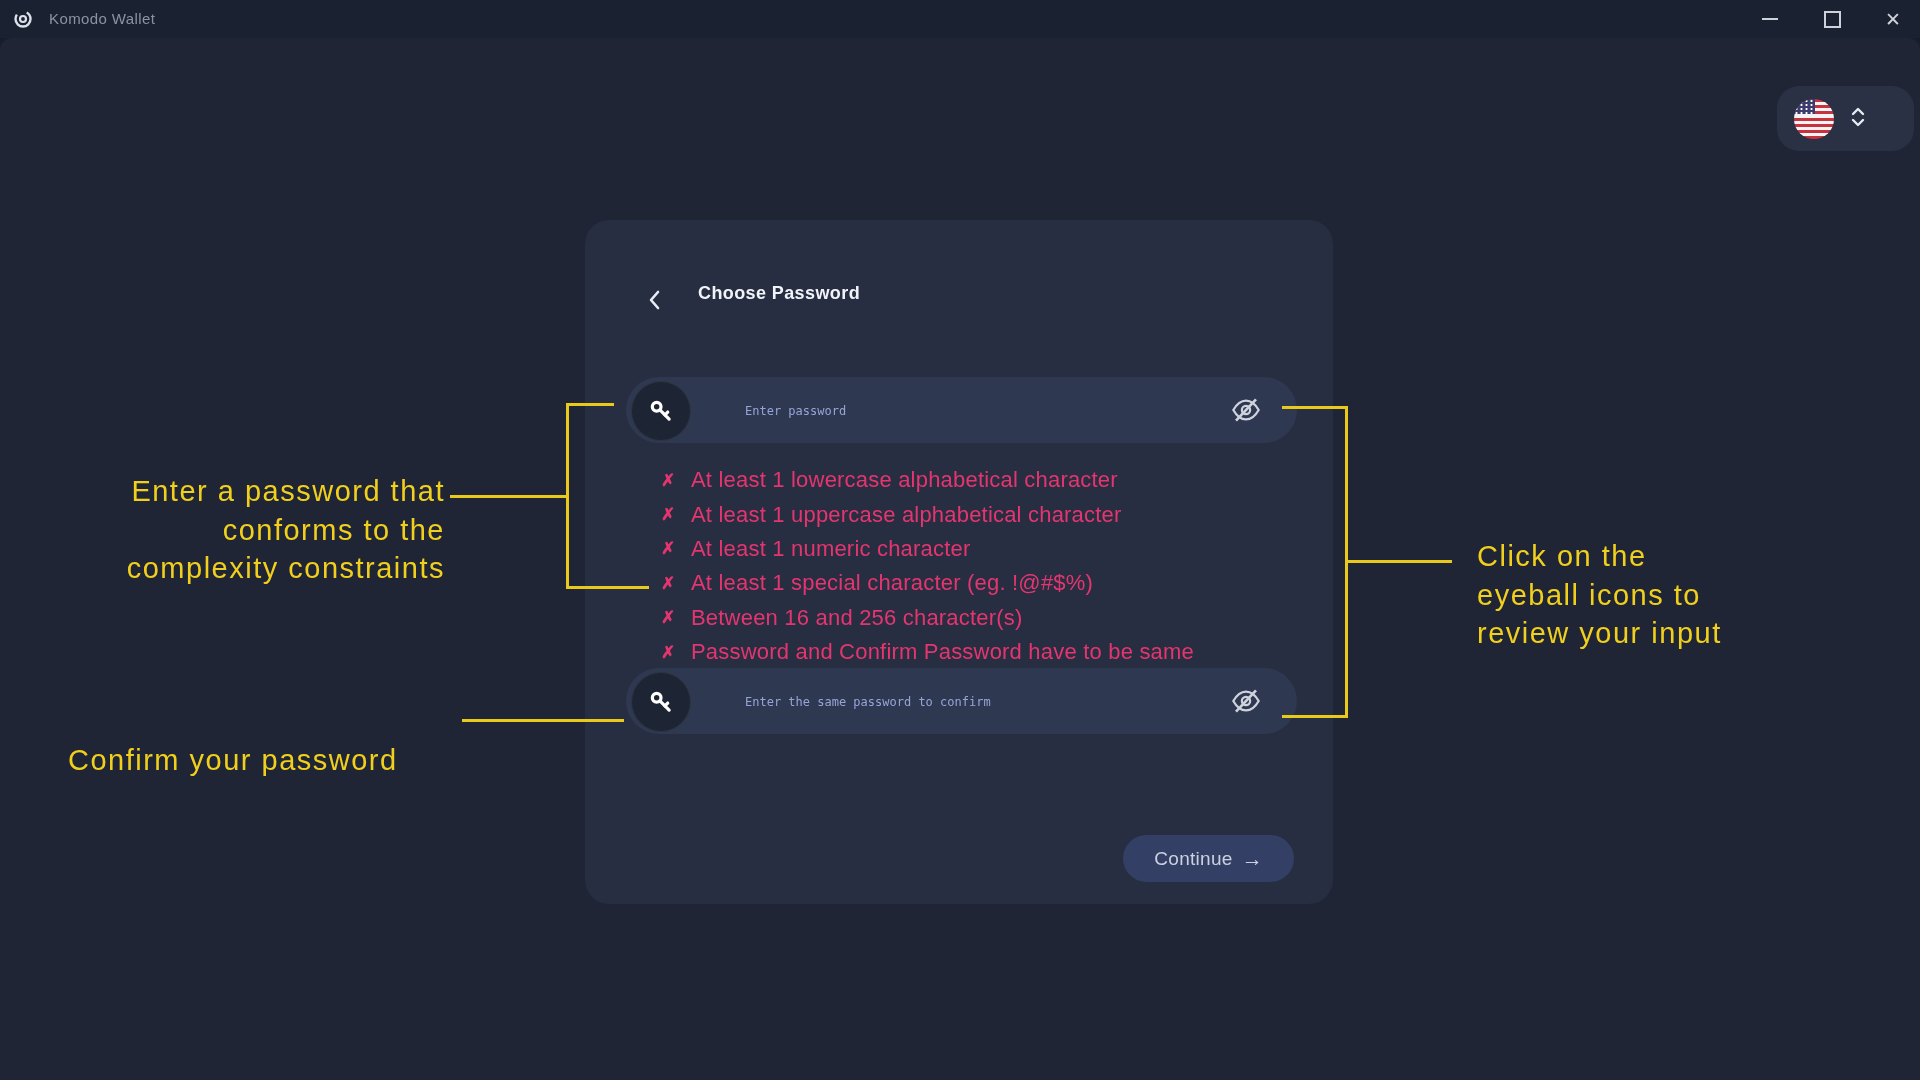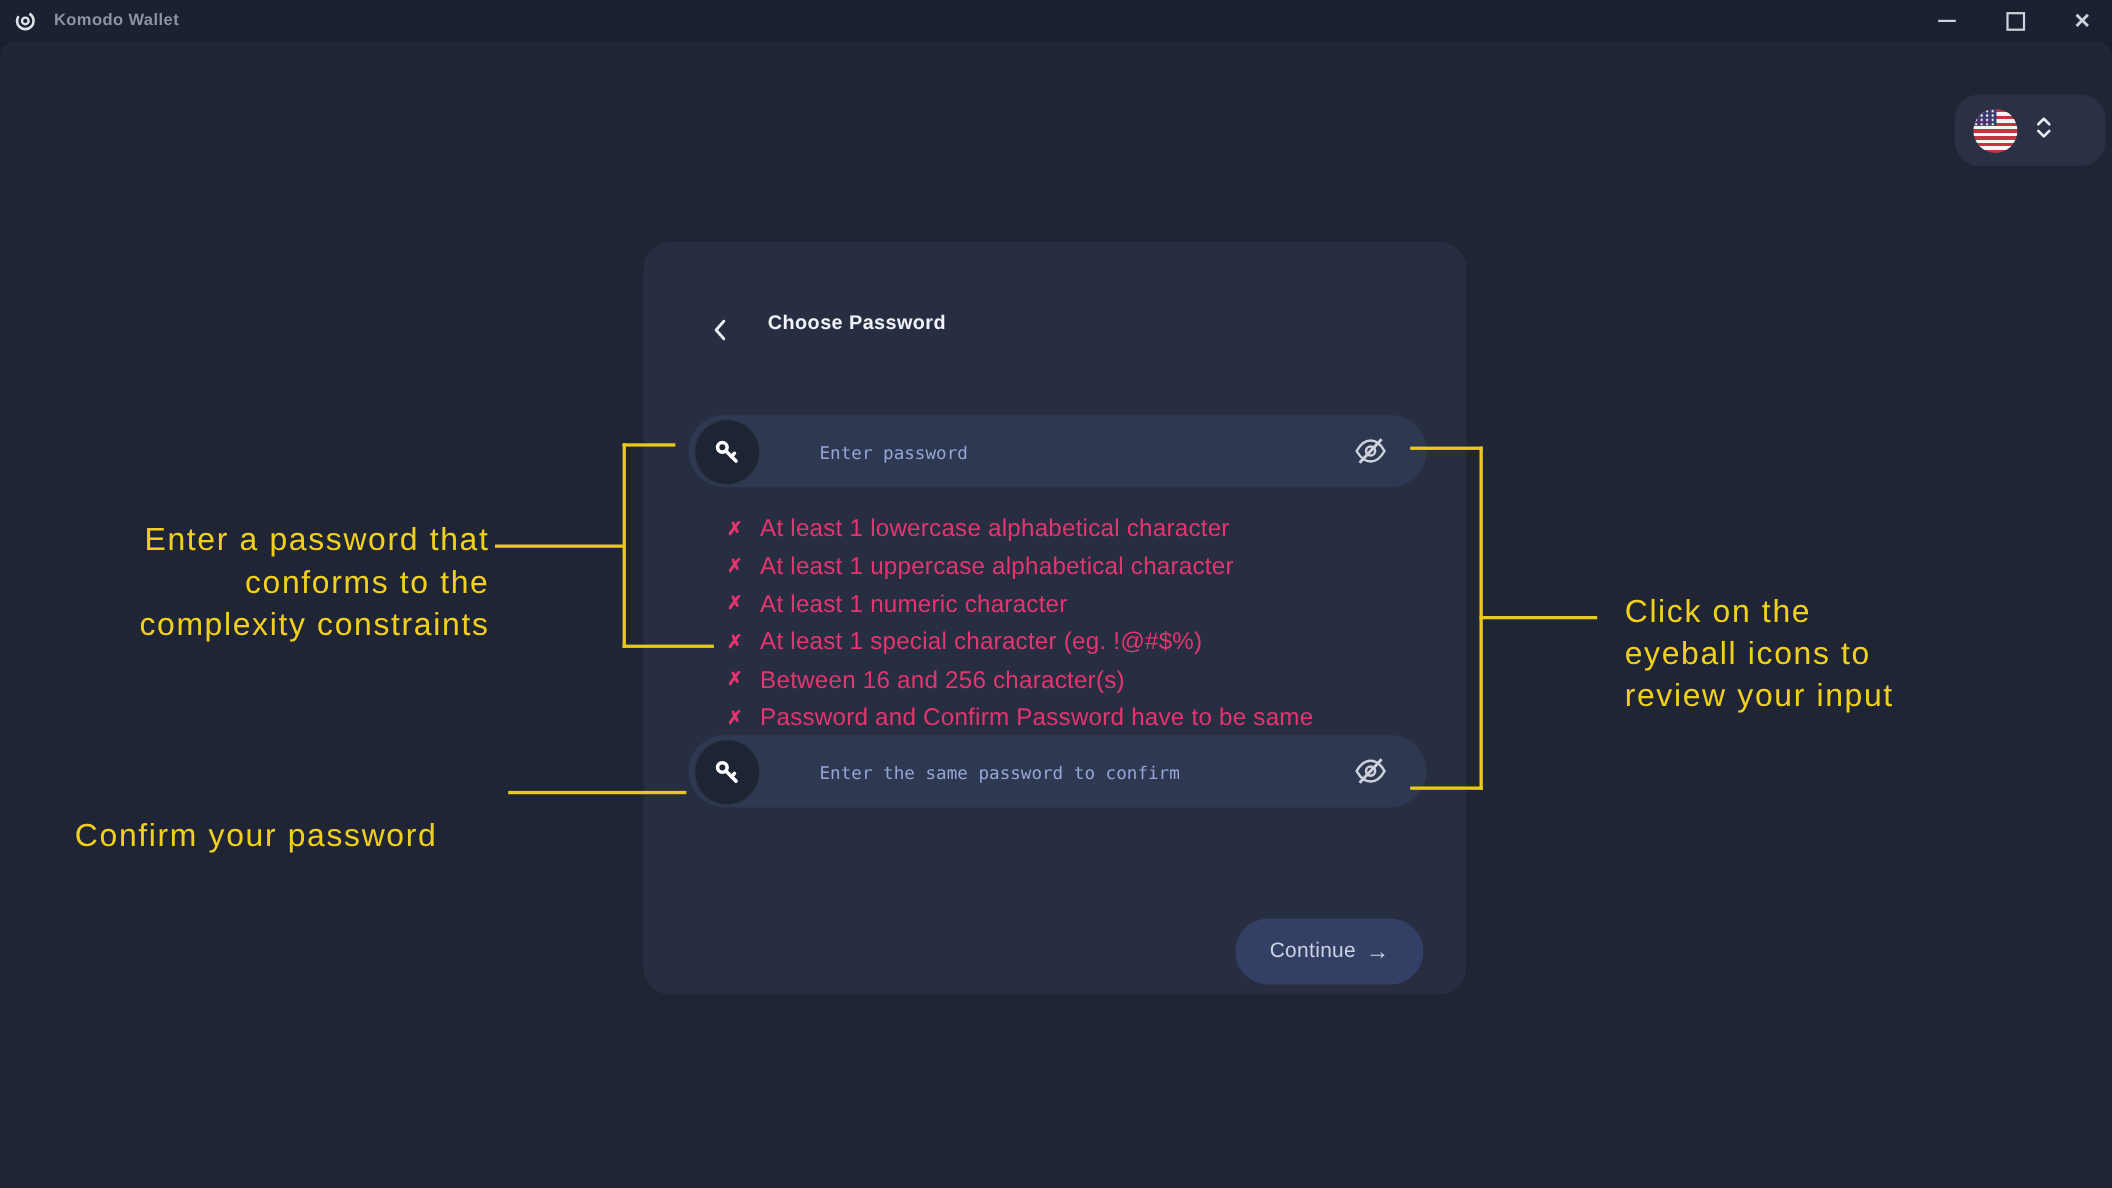--- a/index.html
+++ b/index.html
@@ -1,19 +1,19 @@
 <!DOCTYPE html>
 <html><head>
 <meta charset="utf-8">
 <style>
   html,body{margin:0;padding:0;background:#0d1320;}
   .screen{position:relative;width:1920px;height:1080px;background:#161d2b;overflow:hidden;
           font-family:"Liberation Sans",sans-serif;}
   
-  .titlebar{position:absolute;left:0;top:0;width:1920px;height:38px;background:#1a2130;font-weight:bold;}
+  .titlebar{position:absolute;left:0;top:0;width:1920px;height:38px;background:#1a2130;}
   .app-logo{position:absolute;left:13px;top:9px;width:20px;height:20px;}
   .app-title{position:absolute;left:49px;top:0;height:38px;line-height:38px;
              color:#8b93a4;font-size:15px;letter-spacing:.4px;}
   .winbtn{position:absolute;top:3px;width:34px;height:32px;display:flex;align-items:center;justify-content:center;cursor:default;}
   .btn-min{left:1753px;} .btn-max{left:1815px;} .btn-close{left:1876px;}
   .min-glyph{width:16px;height:2px;background:#ced2db;}
   .max-glyph{width:13px;height:13px;border:2px solid #ced2db;}
   .close-glyph{color:#ced2db;font-size:19px;line-height:1;}
   
   .content{position:absolute;left:0;top:38px;width:1920px;height:1042px;background:#1f2534;
@@ -32,31 +32,31 @@
   .back-btn{position:absolute;left:53px;top:62px;width:34px;height:36px;display:flex;
         align-items:center;justify-content:center;cursor:pointer;}
   .card-title{position:absolute;left:113px;top:63px;font-size:18px;font-weight:bold;
         color:#f0f3f8;letter-spacing:.4px;}
   .pw-input{position:absolute;left:41px;width:671px;height:66px;border-radius:33px;background:#2e3850;}
   .pw-input.first{top:157px;} .pw-input.second{top:448px;text-decoration:underline;}
   .key-badge{position:absolute;left:5px;top:4px;width:58px;height:58px;border-radius:50%;
         background:#1d2434;border:1px solid rgba(255,255,255,.07);
         display:flex;align-items:center;justify-content:center;}
   .pw-field{position:absolute;left:117px;top:0;width:440px;height:66px;background:transparent;border:none;
-        outline:none;color:#c6d0ef;font-family:"DejaVu Sans Mono",monospace;font-size:16px;}
+        outline:none;color:#c6d0ef;font-family:"DejaVu Sans Mono",monospace;font-size:12px;}
   .pw-field::placeholder{color:#96a5d8;opacity:1;}
   .eye-btn{position:absolute;right:28px;top:16px;width:46px;height:34px;display:flex;
         align-items:center;justify-content:center;cursor:pointer;}
   
   .vlist{position:absolute;left:76px;top:243px;}
   .vrow{display:flex;align-items:center;height:34.4px;color:#e5356f;}
   .vmark{width:30px;font-weight:bold;font-size:17px;}
   .vtext{font-size:22px;letter-spacing:.2px;}
   
-  .continue{position:absolute;left:538px;top:615px;width:171px;height:60px;border-radius:30px;
+  .continue{position:absolute;left:538px;top:615px;width:171px;height:47px;border-radius:30px;
         background:#333f64;display:flex;align-items:center;justify-content:center;gap:9px;cursor:pointer;}
   .continue .lbl{color:#cbd1e1;font-size:19px;letter-spacing:.3px;}
   .continue .arr{color:#cbd1e1;font-size:21px;line-height:1;}
   
   .note{position:absolute;color:#f1d01d;font-size:29px;line-height:38.5px;letter-spacing:1.5px;
         white-space:pre-line;}
   .note-pw{top:434px;right:1475px;text-align:right;}
   .note-confirm{top:703px;left:68px;}
   .note-eye{top:499px;left:1477px;text-align:left;}
   .yline{position:absolute;background:#e9c91a;}

